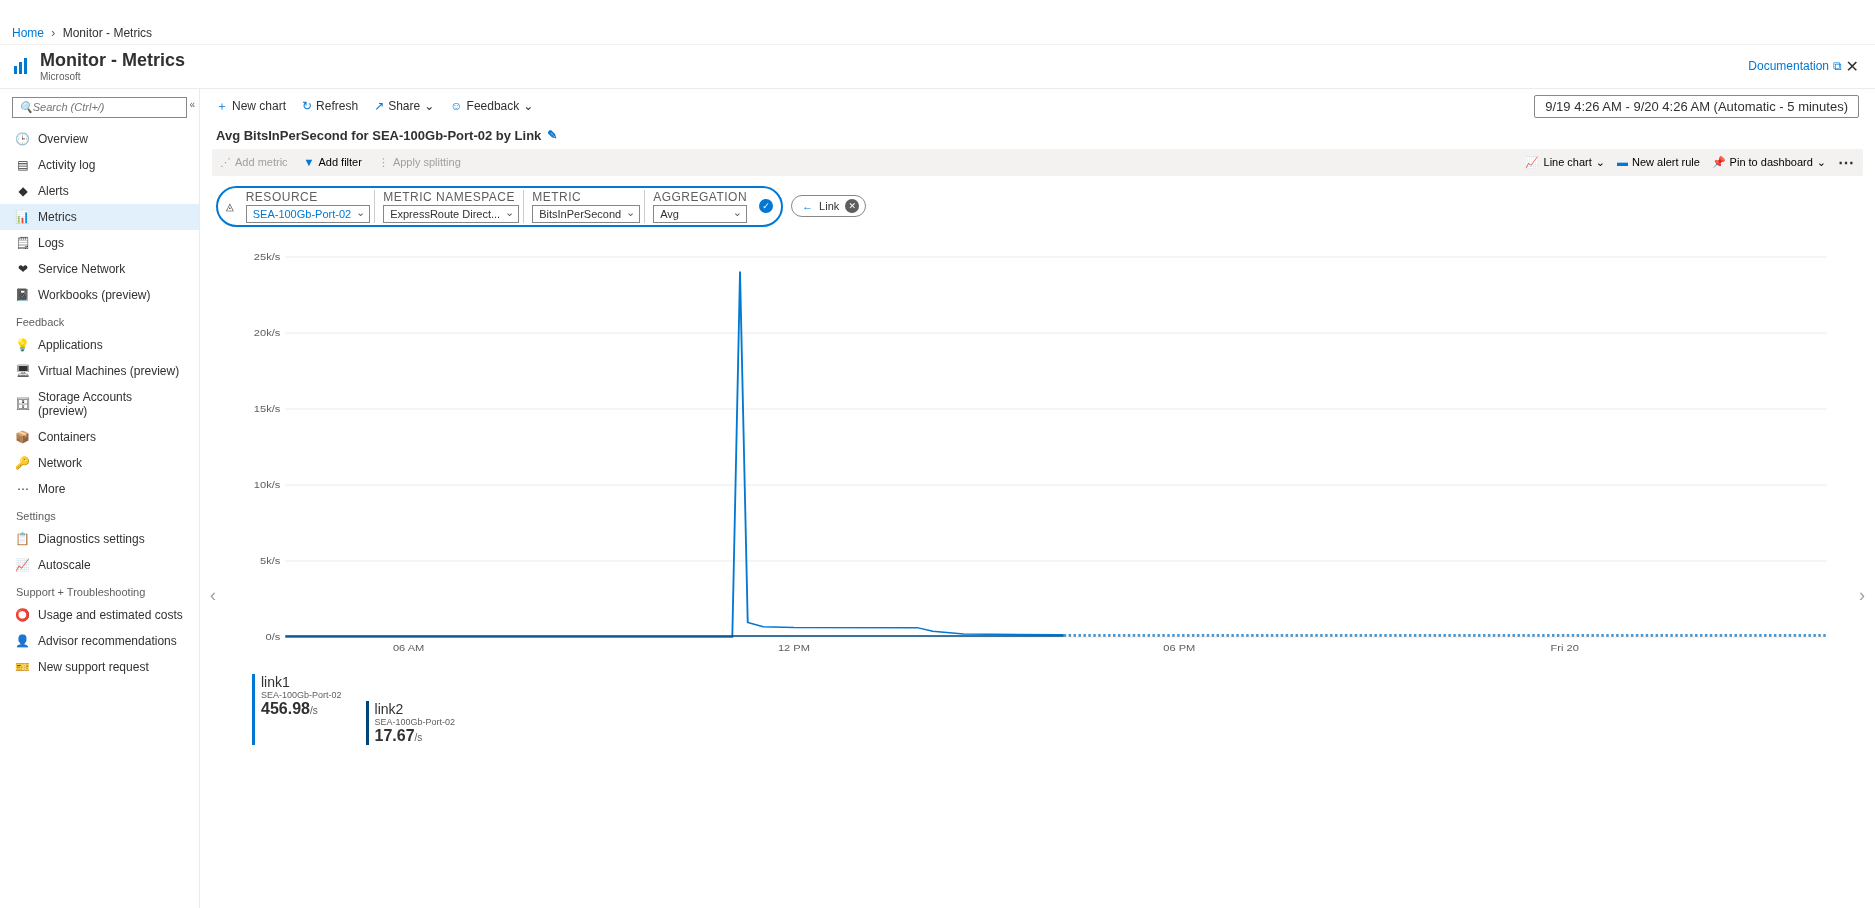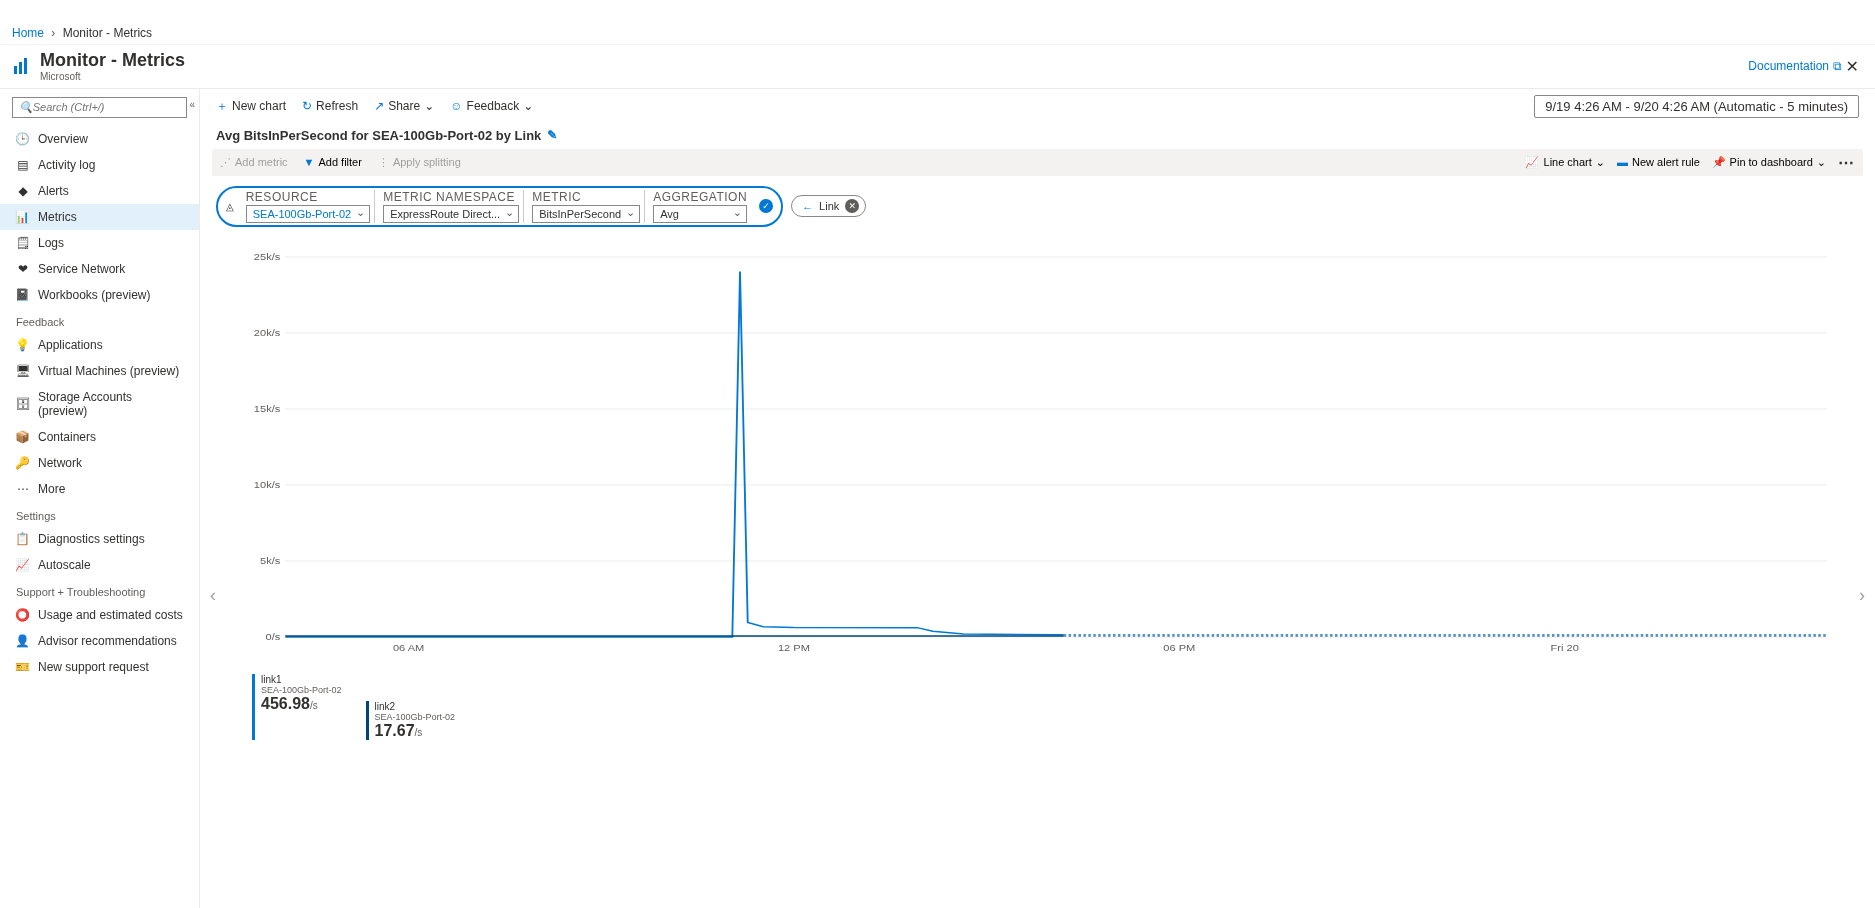--- a/index.html
+++ b/index.html
@@ -67,21 +67,21 @@
 .chart-inner { margin: 0 20px; }
 svg.chart { width: 100%; height: 420px; }
 .axis-text { font-size: 9px; fill: #605e5c; }
 .gridline { stroke: #edebe9; stroke-width: 1; }
 .chart-line { stroke: #0078d4; stroke-width: 1.5; fill: none; }
 .chart-dash { stroke: #0078d4; stroke-width: 1; stroke-dasharray: 2 2; fill: none; }
 
 .legend-row { display: flex; gap: 24px; margin: 4px 36px 16px; }
 .legend-item { border-left: 3px solid #0078d4; padding-left: 6px; }
 .legend-item.dark { border-left-color: #004578; margin-top: 27px; }
-.legend-name { font-size: 10px; color: #323130; }
+.legend-name { font-size: 14px; color: #323130; }
 .legend-sub { font-size: 9px; color: #605e5c; }
 .legend-val { font-size: 16px; font-weight: 600; }
 .legend-unit { font-size: 10px; color: #605e5c; font-weight: normal; }
 </style>
 </head>
 <body>
 
 <div class="breadcrumb">
   <a href="#">Home</a>
   <span class="chev">›</span>

